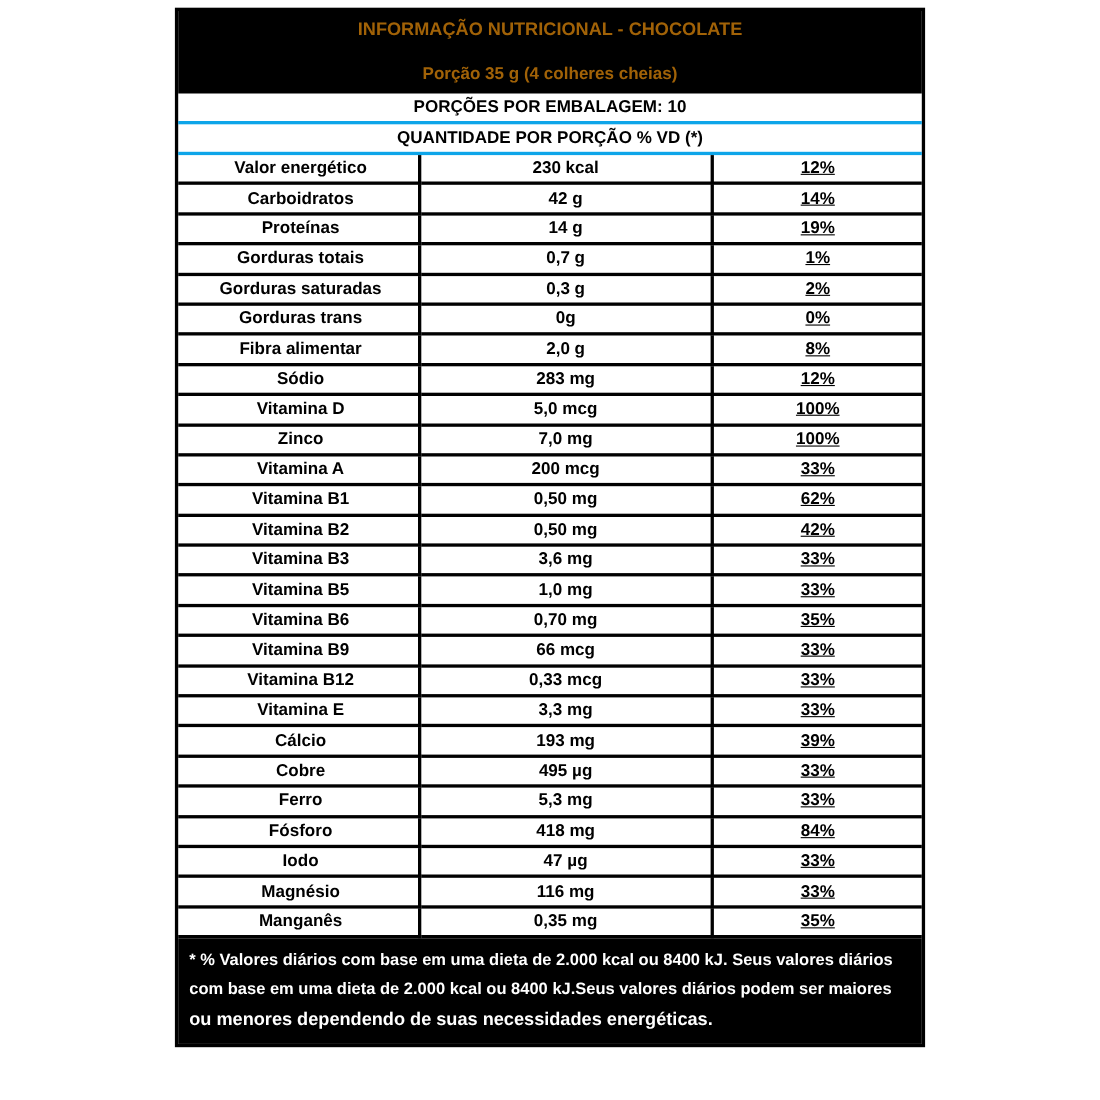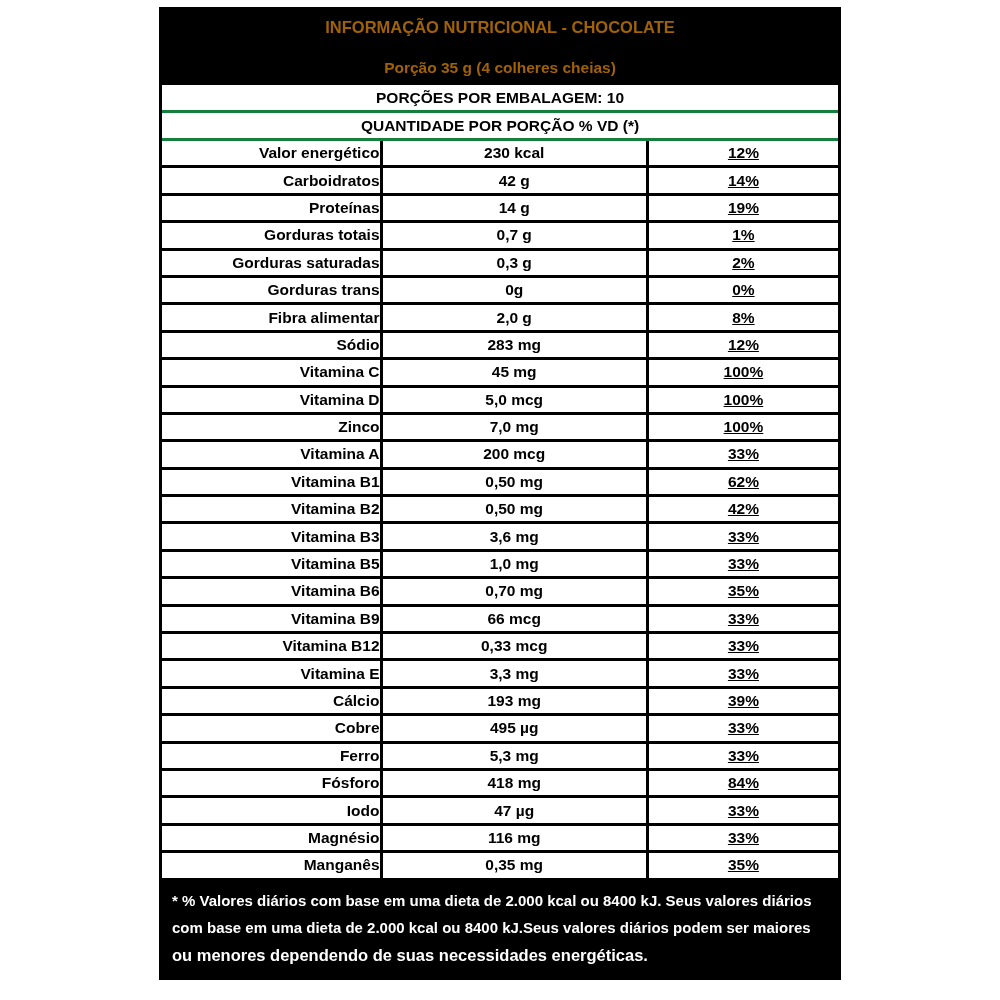--- a/index.html
+++ b/index.html
@@ -35,21 +35,21 @@
     font-weight: 700;
     line-height: 24px;
   }
   .subtitle {
     font-size: 15.5px;
     font-weight: 700;
     line-height: 22px;
     margin-top: 18px;
   }
   .info-row {
-    border-bottom: 3px solid #15803d;
+    border-bottom: 3px solid #0ea5e9;
     text-align: center;
     font-size: 15.5px;
     font-weight: 700;
     color: #000000;
     height: 25px;
     line-height: 25px;
   }
   .info-row:first-of-type {
     border-top: 3px solid #000000;
   }
@@ -62,21 +62,21 @@
     border: 3px solid #000000;
     font-size: 15.5px;
     font-weight: 700;
     color: #000000;
     height: 24.4px;
     padding: 0;
     overflow: hidden;
     white-space: nowrap;
   }
   table.nutrients td.td-name {
-    text-align: right;
+    text-align: center;
     padding-left: 5px;
     border-left: none;
   }
   table.nutrients td.td-center {
     text-align: center;
   }
   table.nutrients td:last-child {
     border-right: none;
     text-decoration: underline;
   }
@@ -159,25 +159,20 @@
             <td class="td-name">Fibra alimentar</td>
             <td class="td-center">2,0 g</td>
             <td class="td-center">8%</td>
           </tr>
           <tr>
             <td class="td-name">Sódio</td>
             <td class="td-center">283 mg</td>
             <td class="td-center">12%</td>
           </tr>
           <tr>
-            <td class="td-name">Vitamina C</td>
-            <td class="td-center">45 mg</td>
-            <td class="td-center">100%</td>
-          </tr>
-          <tr>
             <td class="td-name">Vitamina D</td>
             <td class="td-center">5,0 mcg</td>
             <td class="td-center">100%</td>
           </tr>
           <tr>
             <td class="td-name">Zinco</td>
             <td class="td-center">7,0 mg</td>
             <td class="td-center">100%</td>
           </tr>
           <tr>

